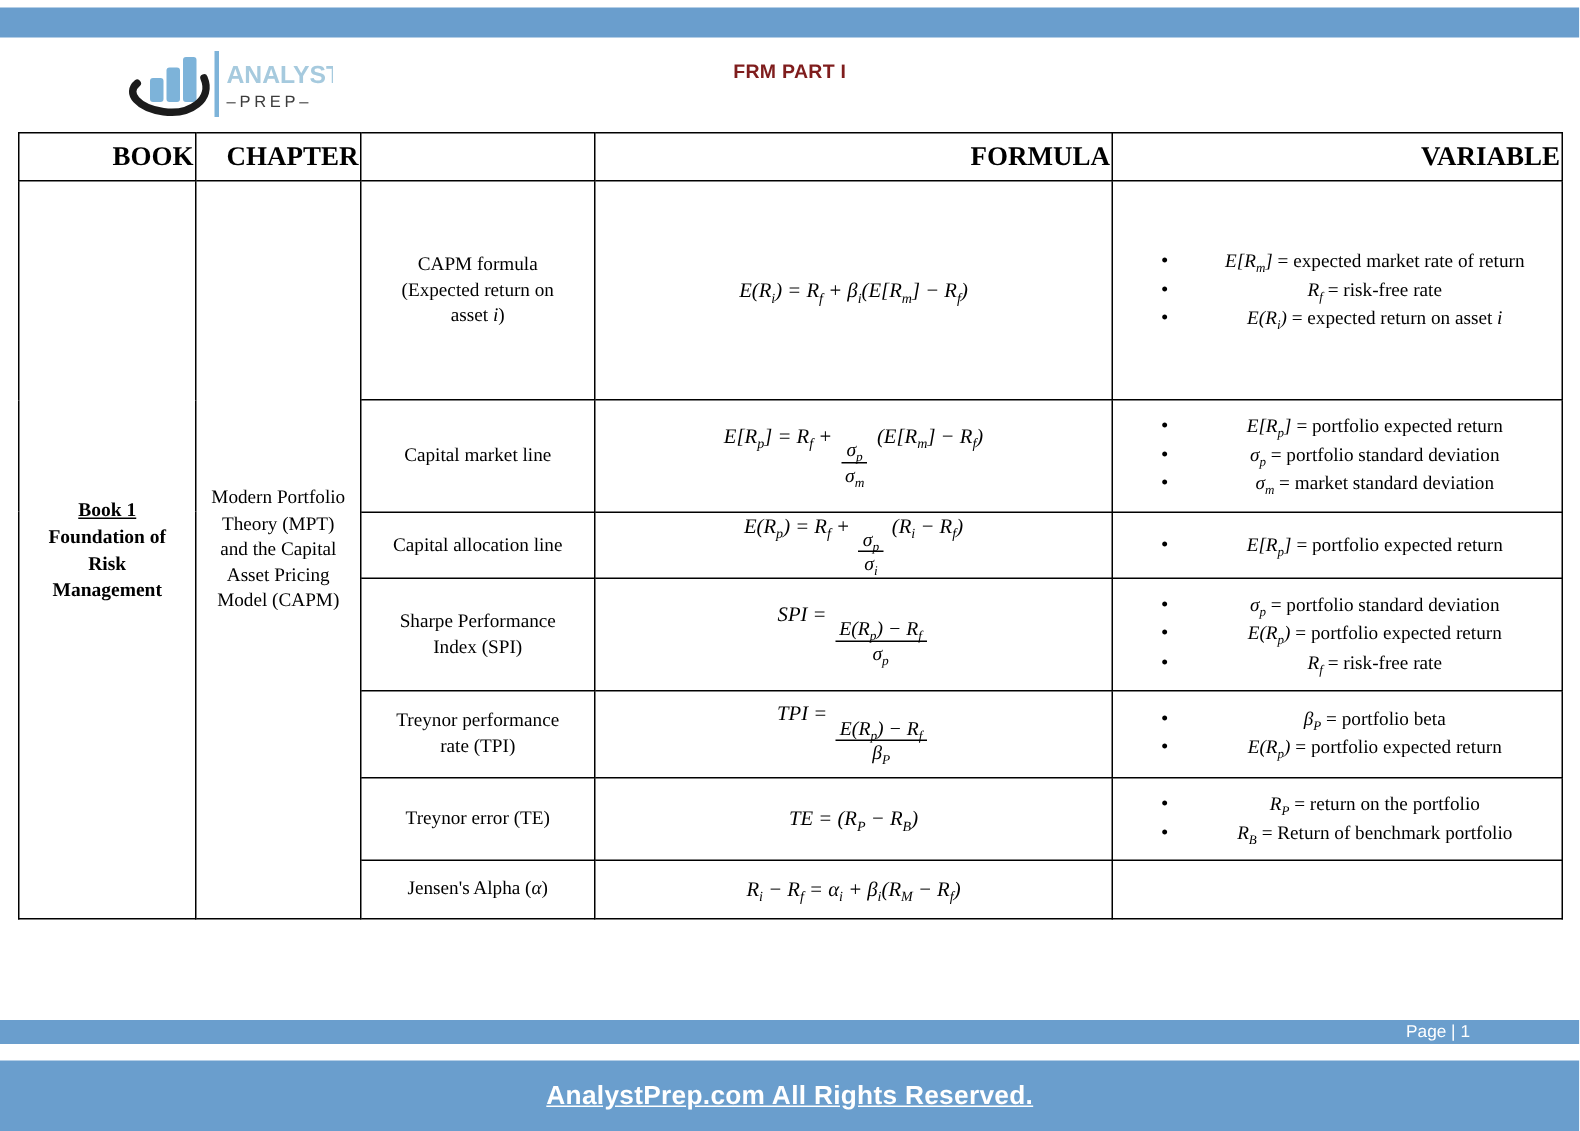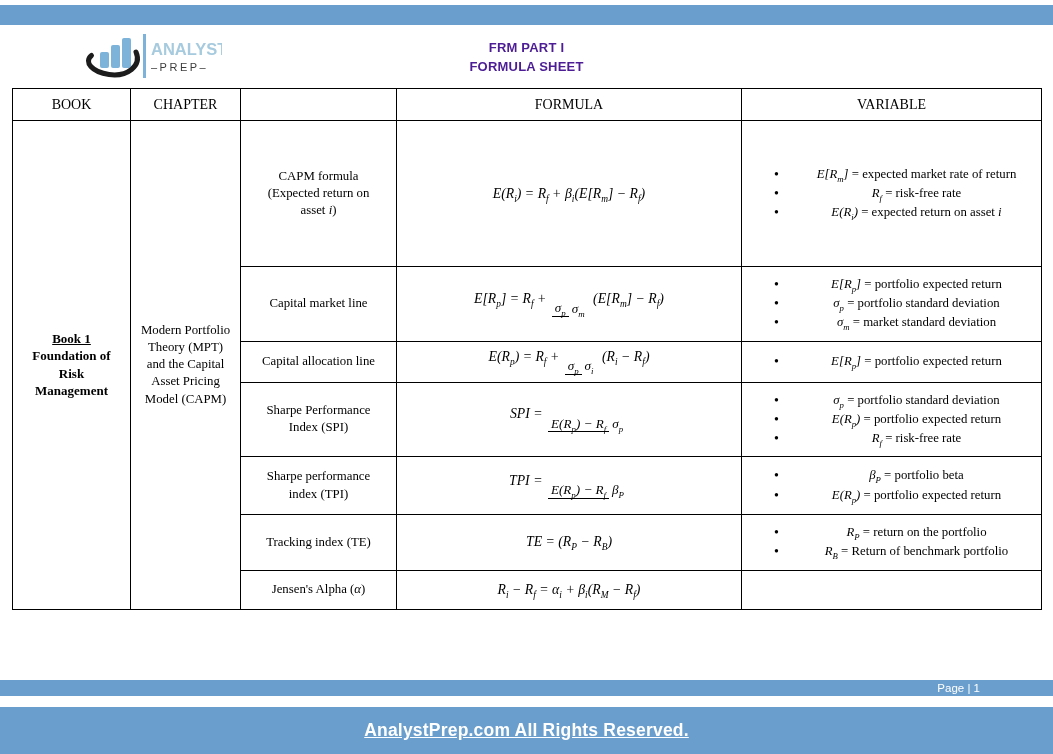--- a/index.html
+++ b/index.html
@@ -5,40 +5,40 @@
   html,body{margin:0;padding:0;background:#fff;}
   body{width:1053px;height:754px;position:relative;font-family:"Liberation Serif",serif;color:#000;}
   .page{position:absolute;inset:0;background:#fff;overflow:hidden;}
 
   .top-bar{position:absolute;top:5px;left:0;width:100%;height:20px;background:var(--accent-blue,#6a9ecd);}
 
   .logo{position:absolute;top:29px;left:82px;width:140px;height:54px;}
 
   .titles{position:absolute;top:39px;left:0;width:100%;text-align:center;
           font-family:"Liberation Sans",sans-serif;font-weight:bold;font-size:13px;
-          color:#4c1d95;line-height:1.45;letter-spacing:.2px;}
+          color:#7f1d1d;line-height:1.45;letter-spacing:.2px;}
 
   table.ftable{position:absolute;top:88px;left:12px;width:1029px;border-collapse:collapse;table-layout:fixed;}
   .ftable th,.ftable td{border:1.5px solid #000;text-align:center;}
-  .ftable thead th{height:29px;font-size:14px;font-weight:normal;text-align:center;}
+  .ftable thead th{height:29px;font-size:18px;font-weight:bold;text-align:right;}
 
   .book-cell{font-weight:bold;text-align:center;vertical-align:middle;font-size:13px;padding:4px 18px;line-height:1.35;}
   .book-t{text-decoration:underline;}
   .chapter-cell{text-align:center;vertical-align:middle;font-size:12.8px;padding:4px 9px;line-height:1.35;}
   .name-cell{text-align:center;vertical-align:middle;font-size:12.8px;padding:4px 16px;line-height:1.35;}
   .formula-cell{text-align:center;vertical-align:middle;font-style:italic;font-size:13.8px;}
   .var-cell{vertical-align:middle;font-size:12.8px;padding:8px 6px;}
 
   .vars{margin:0;padding:0 0 0 18px;list-style:none;}
   .vars li{position:relative;padding-left:32px;line-height:1.5;}
   .vars li::before{content:"\2022";position:absolute;left:8px;top:-1px;font-size:14px;}
   .vars i, .formula-cell{font-family:"Liberation Serif",serif;}
 
   sub{font-size:.68em;line-height:0;}
-  .frac{display:inline-flex;flex-direction:row;align-items:center;vertical-align:-0.7em;
+  .frac{display:inline-flex;flex-direction:column;align-items:center;vertical-align:-0.7em;
         margin:0 2px;line-height:1.2;font-size:.95em;}
   .frac .num{border-bottom:1.3px solid #000;padding:0 3px;}
   .frac .den{padding:0 3px;}
 
   .pagebar{position:absolute;top:680px;left:0;width:100%;height:16px;background:var(--accent-blue,#6a9ecd);
            color:#fff;font-family:"Liberation Sans",sans-serif;font-size:11.5px;
            display:flex;align-items:center;justify-content:flex-end;padding-right:73px;box-sizing:border-box;}
   .bottombar{position:absolute;top:707px;left:0;width:100%;height:47px;background:var(--accent-blue,#6a9ecd);
            color:#fff;font-family:"Liberation Sans",sans-serif;font-weight:bold;font-size:17.5px;
            display:flex;align-items:center;justify-content:center;letter-spacing:.2px;text-decoration:underline;}
@@ -60,21 +60,20 @@
       <rect x="40" y="9" width="9" height="30" rx="2"></rect>
     </g>
     <path d="M54 23 C 60 37, 45 48, 27 45.5 C 10 43, 1.5 33, 9.5 26.5" fill="none" style="stroke:var(--logo-swoosh-dark,#1c1c1c)" stroke-width="5" stroke-linecap="round"></path>
     <rect x="61" y="5" width="3" height="44" style="fill:var(--logo-bar-blue,#7db3d9)"></rect>
     <text class="logo-main" x="69" y="26" font-size="16.5" style="fill:var(--logo-text-blue,#a6cade)">ANALYST</text>
     <text class="logo-sub" x="69" y="42" font-size="11" letter-spacing="2.5" fill="#3c3c3c">–PREP–</text>
   </svg>
 
   <div class="titles">
     <div>FRM PART I</div>
-    <div>FORMULA SHEET</div>
   </div>
 
   <table class="ftable">
     <colgroup>
       <col style="width:118px">
         <col style="width:110px">
         <col style="width:156px">
       <col style="width:345px">
         <col style="width:300px">
     </colgroup>
@@ -138,34 +137,34 @@
             </span></td>
           <td class="var-cell">
             <ul class="vars">
               <li><i>σ<sub>p</sub></i> = portfolio standard deviation</li>
               <li><i>E(R<sub>p</sub>)</i> = portfolio expected return</li>
               <li><i>R<sub>f</sub></i> =  risk-free rate</li>
             </ul>
           </td>
         </tr>
         <tr class="" style="height: 58px;">
-          <td class="name-cell">Sharpe performance index (TPI)</td>
+          <td class="name-cell">Treynor performance rate (TPI)</td>
           <td class="formula-cell">TPI = <span class="frac">
               <span class="num">E(R<sub>p</sub>) − R<sub>f</sub></span>
               <span class="den">β<sub>P</sub></span>
             </span></td>
           <td class="var-cell">
             <ul class="vars">
               <li><i>β<sub>P</sub></i> =  portfolio beta</li>
               <li><i>E(R<sub>p</sub>)</i> = portfolio expected return</li>
             </ul>
           </td>
         </tr>
         <tr class="" style="height: 52px;">
-          <td class="name-cell">Tracking index (TE)</td>
+          <td class="name-cell">Treynor error (TE)</td>
           <td class="formula-cell">TE = (R<sub>P</sub> − R<sub>B</sub>)</td>
           <td class="var-cell">
             <ul class="vars">
               <li><i>R<sub>P</sub></i> = return on the portfolio</li>
               <li><i>R<sub>B</sub></i> = Return of benchmark portfolio</li>
             </ul>
           </td>
         </tr>
         <tr class="" style="height: 39px;">
           <td class="name-cell">Jensen's Alpha (<i>α</i>)</td>

